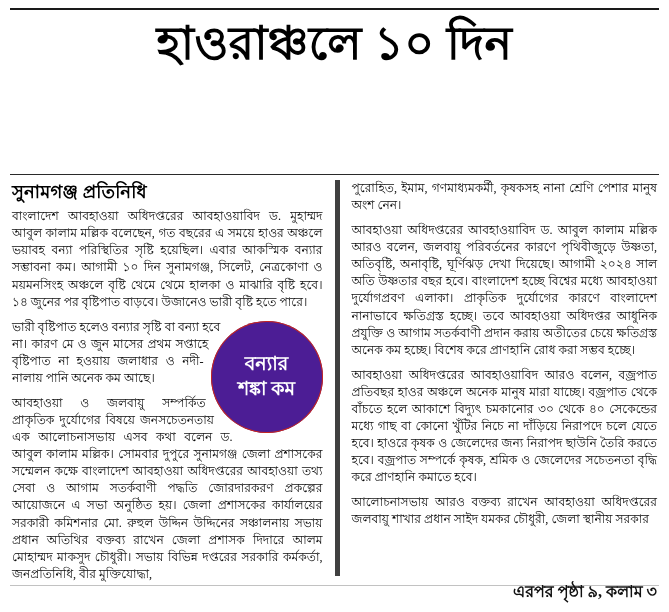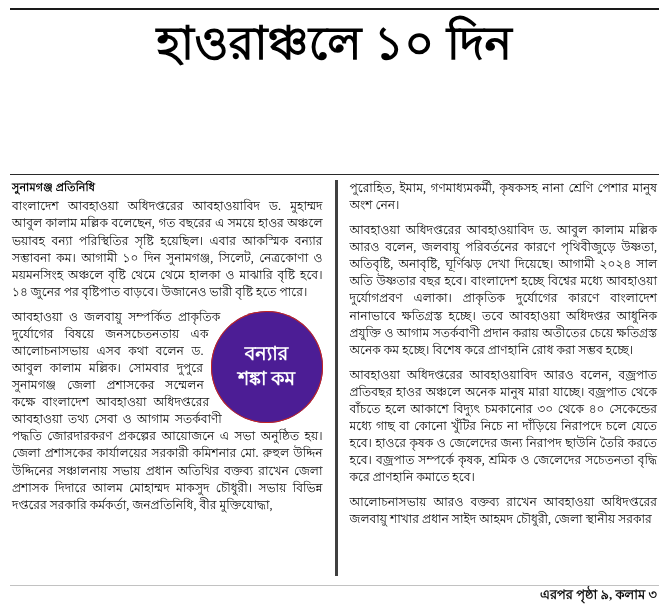--- a/index.html
+++ b/index.html
@@ -47,21 +47,21 @@
   .rule-under-head {
     position: absolute;
     left: 10px;
     right: 10px;
     top: 174px;
     height: 1px;
     background: #2a2a2a;
   }
   .byline {
     font-weight: bold;
-    font-size: 11px;
+    font-size: 18px;
     color: #000;
     margin: 0 0 3px 0;
     letter-spacing: 0.2px;
   }
   .cols {
     position: absolute;
     left: 12px;
     right: 12px;
     top: 180px;
     bottom: 36px;
@@ -71,21 +71,21 @@
   .col {
     position: relative;
     box-sizing: border-box;
     font-size: 12.2px;
     line-height: 1.40;
     text-align: justify;
     text-justify: inter-word;
     color: #0d0d0d;
   }
   .col.c1 { width: 50%; padding-right: 12px; }
-  .col.c2 { width: 50%; padding-left: 12px; border-left: 3px solid #404040; }
+  .col.c2 { width: 50%; padding-left: 12px; border-left: 5px solid #404040; }
   .col p {
     margin: 0 0 8px 0;
     text-align: justify;
     hyphens: auto;
   }
   .badge {
     float: right;
     shape-outside: circle(50%);
     width: 112px;
     height: 112px;
@@ -101,21 +101,21 @@
     font-weight: bold;
     font-size: 19px;
     line-height: 1.3;
     box-shadow: 0 0 0 1px #c9261d inset;
   }
   .badge span { display: block; }
   .footer {
     position: absolute;
     right: 12px;
     bottom: 6px;
-    font-size: 13px;
+    font-size: 16px;
     font-weight: bold;
     color: #111;
   }
   .rule-bottom {
     position: absolute;
     left: 10px;
     right: 10px;
     bottom: 26px;
     height: 1px;
     background: #c2c2c2;
@@ -136,28 +136,29 @@
 
   <div class="cols">
 
     <div class="col c1">
       <div class="byline">সুনামগঞ্জ প্রতিনিধি</div>
       <p>বাংলাদেশ আবহাওয়া অধিদপ্তরের আবহাওয়াবিদ ড. মুহাম্মদ আবুল কালাম মল্লিক বলেছেন, গত বছরের এ সময়ে হাওর অঞ্চলে ভয়াবহ বন্যা পরিস্থিতির সৃষ্টি হয়েছিল। এবার আকস্মিক বন্যার সম্ভাবনা কম। আগামী ১০ দিন সুনামগঞ্জ, সিলেট, নেত্রকোণা ও ময়মনসিংহ অঞ্চলে বৃষ্টি থেমে থেমে হালকা ও মাঝারি বৃষ্টি হবে। ১৪ জুনের পর বৃষ্টিপাত বাড়বে। উজানেও ভারী বৃষ্টি হতে পারে।</p>
       <div class="badge" style="background: #4c1d95;">
         <span>বন্যার</span>
         <span>শঙ্কা কম</span>
       </div>
+      <p>ভারী বৃষ্টিপাত হলেও বন্যার সৃষ্টি বা বন্যা হবে না। কারণ মে ও জুন মাসের প্রথম সপ্তাহে বৃষ্টিপাত না হওয়ায় জলাধার ও নদী-নালায় পানি অনেক কম আছে।</p>
       <p>আবহাওয়া ও জলবায়ু সম্পর্কিত প্রাকৃতিক দুর্যোগের বিষয়ে জনসচেতনতায় এক আলোচনাসভায় এসব কথা বলেন ড. আবুল কালাম মল্লিক। সোমবার দুপুরে সুনামগঞ্জ জেলা প্রশাসকের সম্মেলন কক্ষে বাংলাদেশ আবহাওয়া অধিদপ্তরের আবহাওয়া তথ্য সেবা ও আগাম সতর্কবাণী পদ্ধতি জোরদারকরণ প্রকল্পের আয়োজনে এ সভা অনুষ্ঠিত হয়। জেলা প্রশাসকের কার্যালয়ের সরকারী কমিশনার মো. রুহুল উদ্দিন উদ্দিনের সঞ্চালনায় সভায় প্রধান অতিথির বক্তব্য রাখেন জেলা প্রশাসক দিদারে আলম মোহাম্মদ মাকসুদ চৌধুরী। সভায় বিভিন্ন দপ্তরের সরকারি কর্মকর্তা, জনপ্রতিনিধি, বীর মুক্তিযোদ্ধা,</p>
     </div>
 
     <div class="col c2">
       <p>পুরোহিত, ইমাম, গণমাধ্যমকর্মী, কৃষকসহ নানা শ্রেণি পেশার মানুষ অংশ নেন।</p>
       <p>আবহাওয়া অধিদপ্তরের আবহাওয়াবিদ ড. আবুল কালাম মল্লিক আরও বলেন, জলবায়ু পরিবর্তনের কারণে পৃথিবীজুড়ে উষ্ণতা, অতিবৃষ্টি, অনাবৃষ্টি, ঘূর্ণিঝড় দেখা দিয়েছে। আগামী ২০২৪ সাল অতি উষ্ণতার বছর হবে। বাংলাদেশ হচ্ছে বিশ্বের মধ্যে আবহাওয়া দুর্যোগপ্রবণ এলাকা। প্রাকৃতিক দুর্যোগের কারণে বাংলাদেশ নানাভাবে ক্ষতিগ্রস্ত হচ্ছে। তবে আবহাওয়া অধিদপ্তর আধুনিক প্রযুক্তি ও আগাম সতর্কবাণী প্রদান করায় অতীতের চেয়ে ক্ষতিগ্রস্ত অনেক কম হচ্ছে। বিশেষ করে প্রাণহানি রোধ করা সম্ভব হচ্ছে।</p>
       <p>আবহাওয়া অধিদপ্তরের আবহাওয়াবিদ আরও বলেন, বজ্রপাত প্রতিবছর হাওর অঞ্চলে অনেক মানুষ মারা যাচ্ছে। বজ্রপাত থেকে বাঁচতে হলে আকাশে বিদ্যুৎ চমকানোর ৩০ থেকে ৪০ সেকেন্ডের মধ্যে গাছ বা কোনো খুঁটির নিচে না দাঁড়িয়ে নিরাপদে চলে যেতে হবে। হাওরে কৃষক ও জেলেদের জন্য নিরাপদ ছাউনি তৈরি করতে হবে। বজ্রপাত সম্পর্কে কৃষক, শ্রমিক ও জেলেদের সচেতনতা বৃদ্ধি করে প্রাণহানি কমাতে হবে।</p>
-      <p>আলোচনাসভায় আরও বক্তব্য রাখেন আবহাওয়া অধিদপ্তরের জলবায়ু শাখার প্রধান সাইদ আহমদ চৌধুরী, জেলা স্থানীয় সরকার</p>
+      <p>আলোচনাসভায় আরও বক্তব্য রাখেন আবহাওয়া অধিদপ্তরের জলবায়ু শাখার প্রধান সাইদ যমকর চৌধুরী, জেলা স্থানীয় সরকার</p>
     </div>
 
   </div>
 
   <div class="rule-bottom"></div>
   <div class="footer">এরপর পৃষ্ঠা ৯, কলাম ৩</div>
 
 </div>
 
 </body></html>

